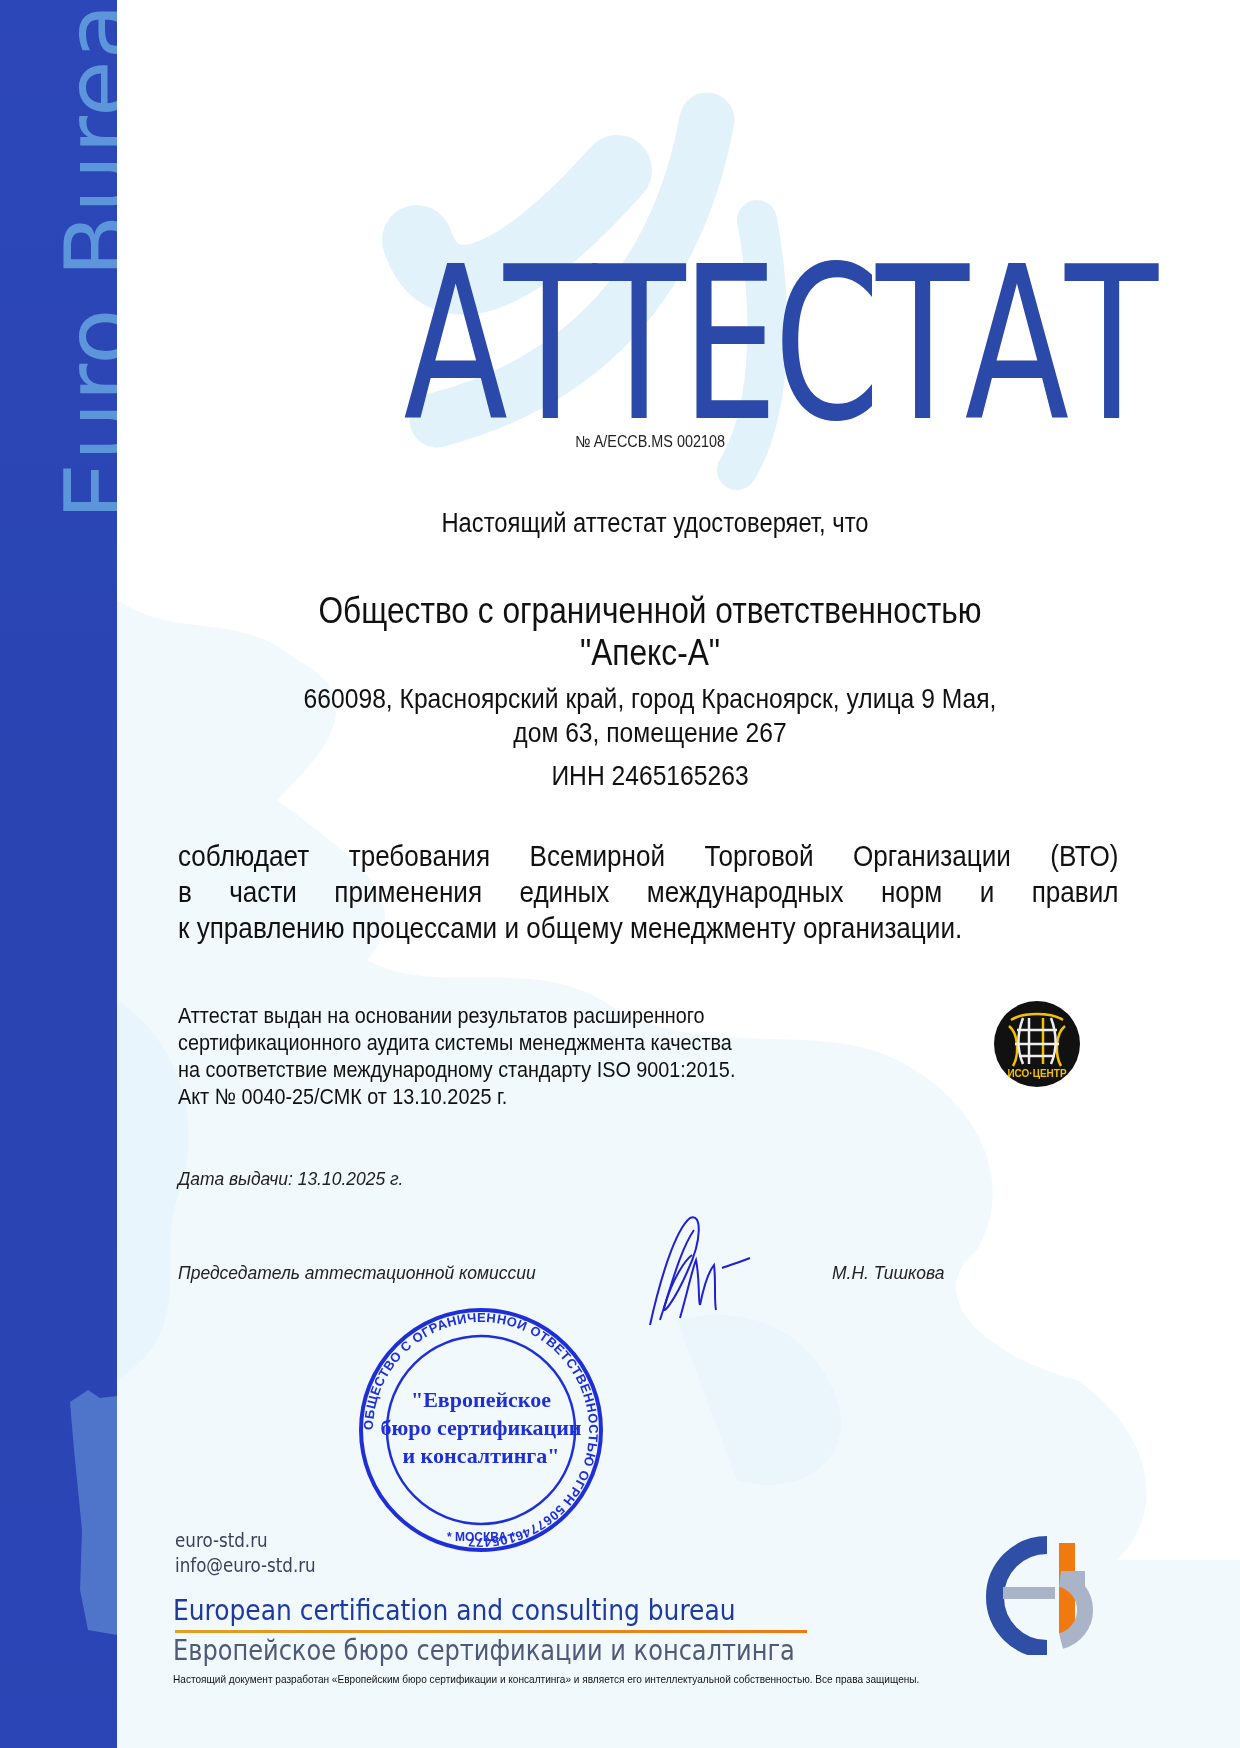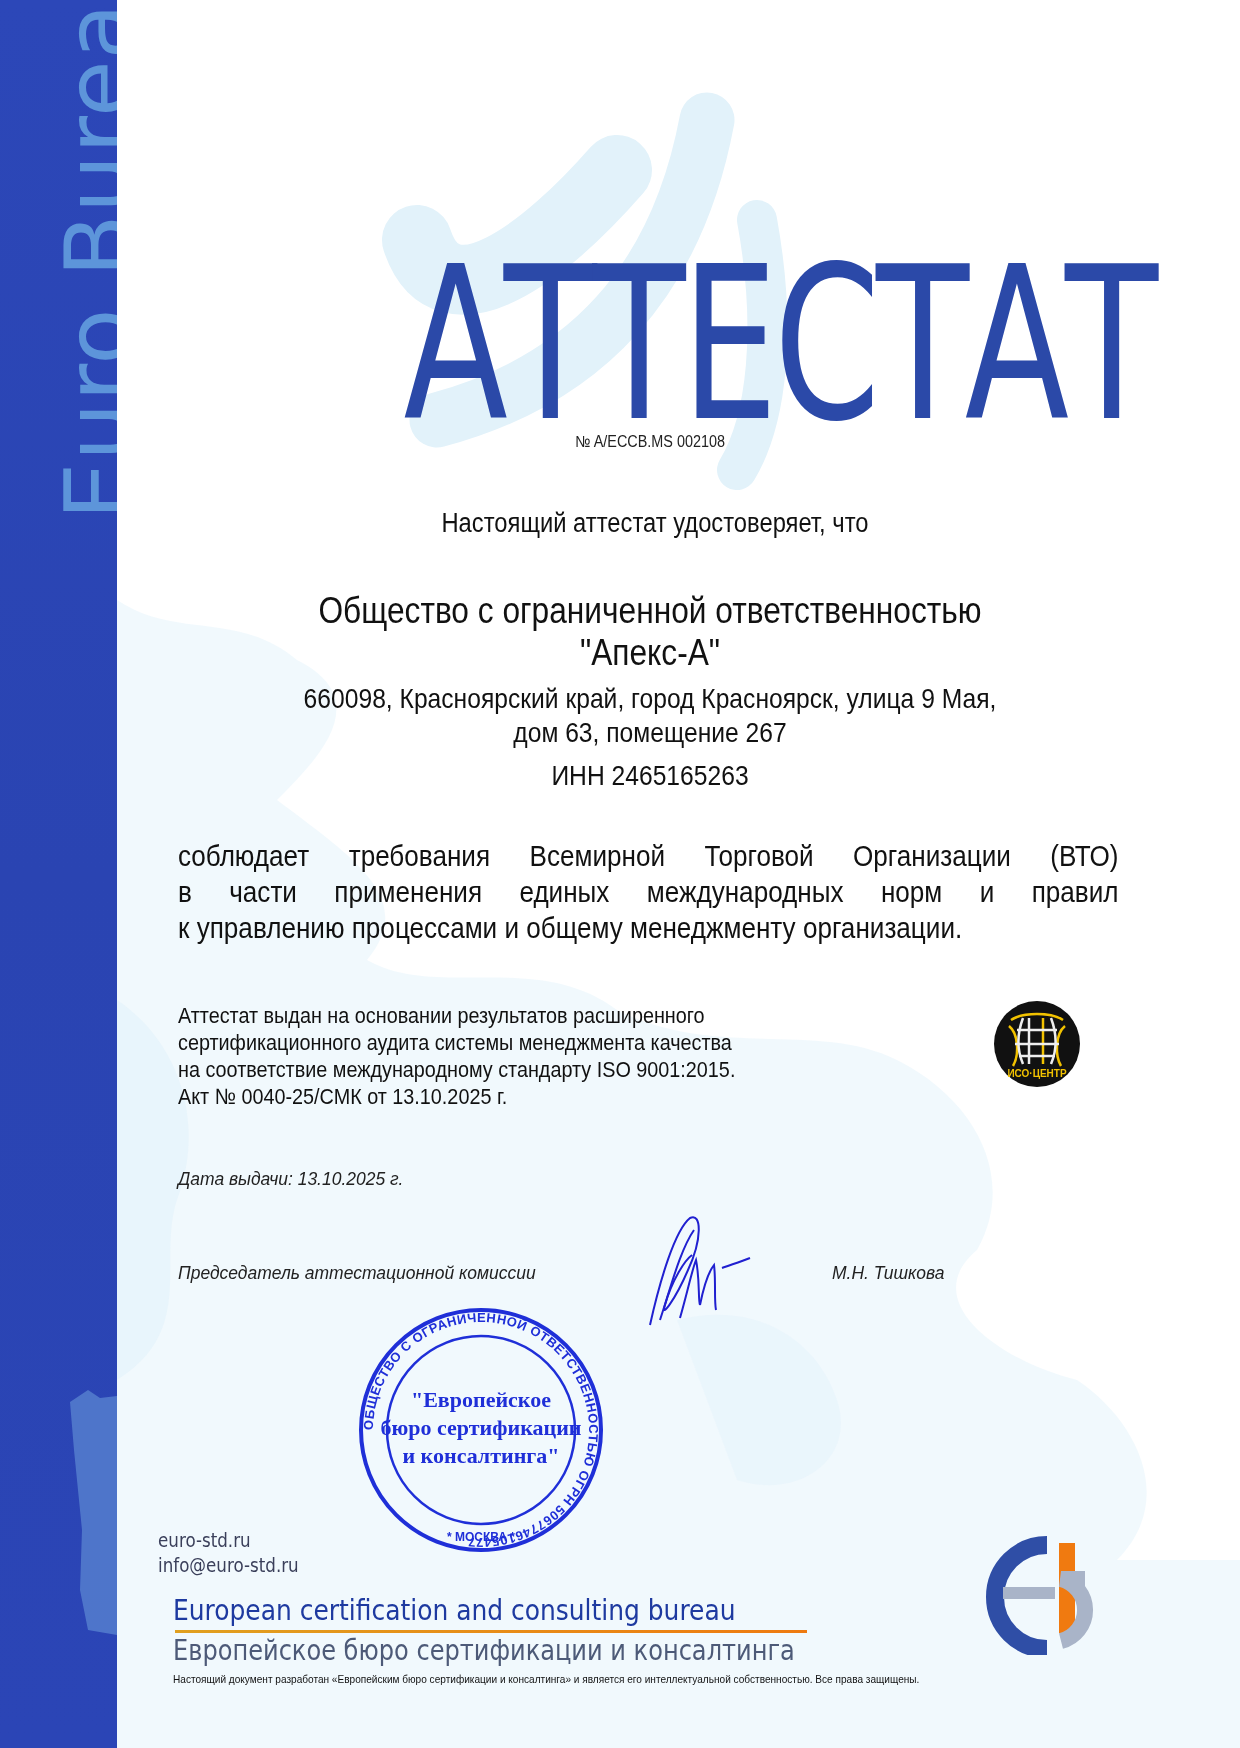--- a/index.html
+++ b/index.html
@@ -28,21 +28,21 @@
   .compliance div { text-align:justify; text-align-last:justify; }
   .compliance div:last-child { text-align-last:left; }
   .basis { position:absolute; left:178px; top:1002px; font-size:22px; line-height:27px; color:#111;
            transform:scaleX(0.9); transform-origin:0 0; }
   .iso-logo { position:absolute; left:993px; top:1000px; width:88px; height:88px; }
   .issue-date { position:absolute; left:178px; top:1168px; font-size:19px; font-style:italic; color:#222; transform:scaleX(0.92); transform-origin:0 0; }
   .chairman { position:absolute; left:178px; top:1262px; font-size:19px; font-style:italic; color:#222; transform:scaleX(0.92); transform-origin:0 0; }
   .signer { position:absolute; left:832px; top:1262px; font-size:19px; font-style:italic; color:#222; transform:scaleX(0.92); transform-origin:0 0; }
   .signature { position:absolute; left:630px; top:1210px; width:170px; height:120px; }
   .stamp { position:absolute; left:346px; top:1305px; width:270px; height:250px; }
-  .contacts { position:absolute; left:158px; top:1528px; font-size:19px; line-height:25px; color:#3a3f5a; font-family:"DejaVu Sans", sans-serif; }
+  .contacts { position:absolute; left:175px; top:1528px; font-size:19px; line-height:25px; color:#3a3f5a; font-family:"DejaVu Sans", sans-serif; }
   .contacts div { transform:scaleX(0.88); transform-origin:0 0; }
   .bureau-en { position:absolute; left:173px; top:1593px; font-size:29px; color:#1e3aa0; font-family:"DejaVu Sans", sans-serif;
                transform:scaleX(0.86); transform-origin:0 0; white-space:nowrap; }
   .orange-rule { position:absolute; left:175px; top:1630px; width:632px; height:3px;
                  background:linear-gradient(90deg,#e0a020,#ee7a10); }
   .bureau-ru { position:absolute; left:173px; top:1634px; font-size:28px; color:#4d5a78; font-family:"DejaVu Sans", sans-serif;
                transform:scaleX(0.86); transform-origin:0 0; white-space:nowrap; }
   .footer-note { position:absolute; left:173px; top:1673px; font-size:10.5px; color:#111; white-space:nowrap;
                  transform:scaleX(0.96); transform-origin:0 0; }
   .eb-logo { position:absolute; left:985px; top:1535px; width:140px; height:120px; }

